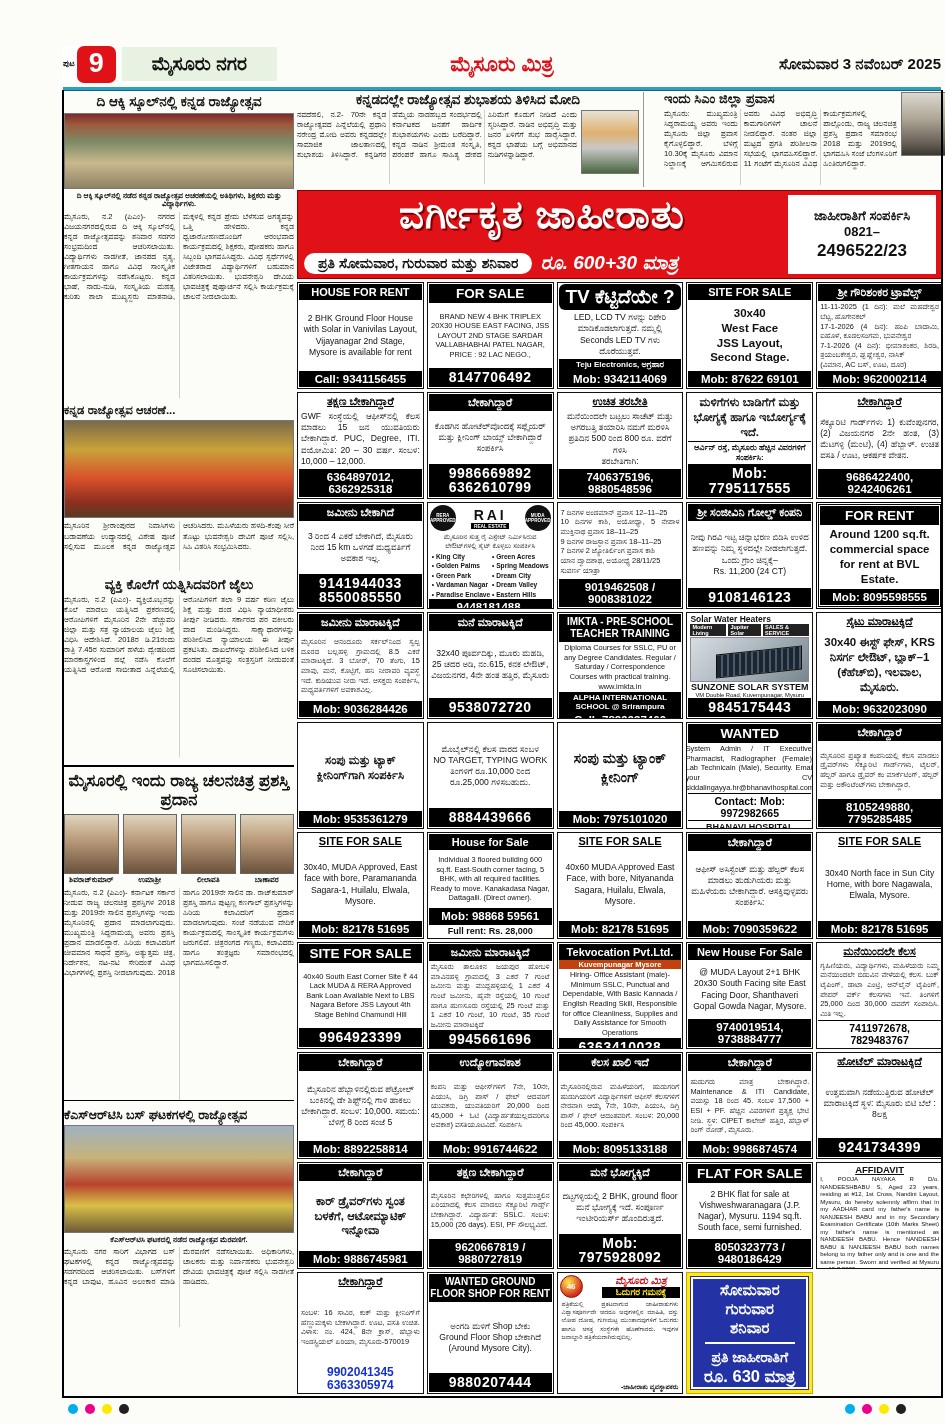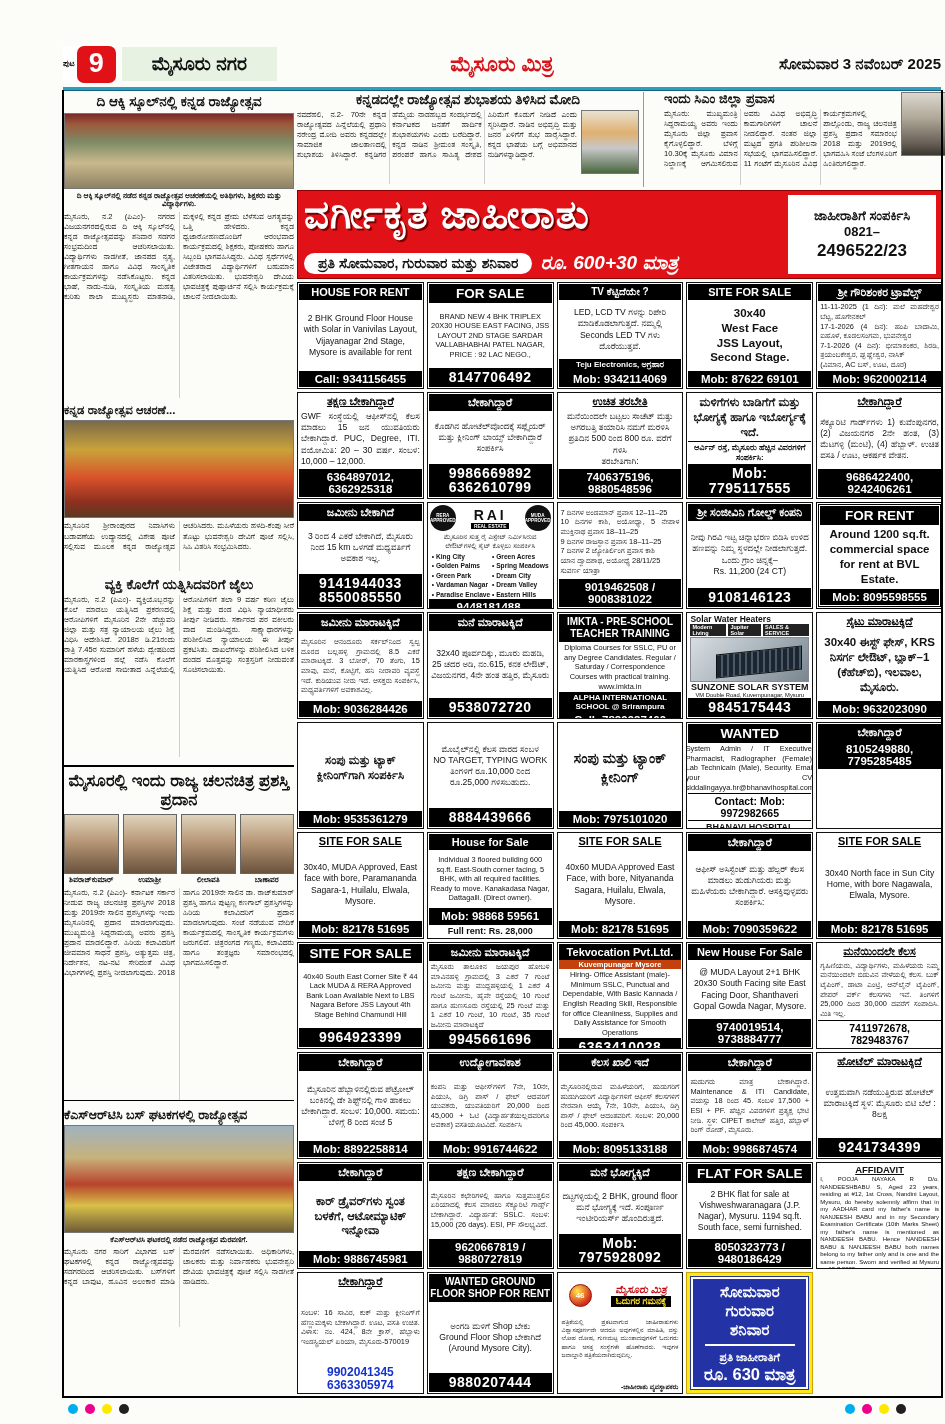--- a/index.html
+++ b/index.html
@@ -47,38 +47,38 @@
   .art-center{position:absolute;left:297px;top:92px;width:342px;height:95px;overflow:hidden;border-right:1px solid #999;padding-right:4px;}
   .art-center .headline{font-size:13.5px;margin-bottom:2px;}
   .art-flex{display:flex;gap:4px;}
   .art-flex .nbody{flex:1;column-count:3;column-gap:6px;}
   .art-center .photo,.art-right .photo{width:56px;height:62px;flex:0 0 auto;margin:0;}
   .art-right{position:absolute;left:664px;top:92px;width:295px;height:95px;overflow:hidden;}
   .art-right .headline{font-size:13px;text-align:left;margin-bottom:2px;}
   
   .banner{position:absolute;left:297px;top:190px;width:646px;height:89px;background:#e01217;border:1px solid #8c0000;display:flex;box-sizing:border-box;padding:4px 6px;}
   .banner-left{flex:1;display:flex;flex-direction:column;justify-content:space-between;}
-  .banner-title{color:#fff;font-weight:bold;font-size:39px;line-height:1;text-align:left;text-shadow:2px 2px 0 #7a0000;letter-spacing:1px;}
+  .banner-title{color:#fff;font-weight:bold;font-size:39px;line-height:1;text-align:center;text-shadow:2px 2px 0 #7a0000;letter-spacing:1px;}
   .banner-row{display:flex;align-items:center;gap:8px;margin-top:3px;}
   .banner-pill{background:#fff;color:#111;font-weight:bold;font-size:14px;border-radius:14px;padding:2px 14px;white-space:nowrap;}
   .banner-price{color:#fff;font-weight:bold;font-size:19px;white-space:nowrap;font-style:italic;}
   .banner-contact{width:148px;background:#fff;margin-left:8px;text-align:center;font-weight:bold;display:flex;flex-direction:column;justify-content:center;line-height:1.25;}
   .bc-label{font-size:13px;}
   .bc-ph1{font-size:13px;}
   .bc-ph2{font-size:17px;}
   
   .ads{position:absolute;left:297px;top:282px;width:646px;height:1112px;display:grid;
        grid-template-columns:repeat(5,1fr);grid-template-rows:repeat(9,107px) minmax(0,1fr);gap:3px;}
   .ad{border:1px solid #111;background:#fff;display:flex;flex-direction:column;overflow:hidden;padding:1px;box-sizing:border-box;}
   .ad.thick{border:3px double #000;}
   .ad-t{font-weight:bold;text-align:center;flex:0 0 auto;}
   .ad-t.bar{background:#000;color:#fff;font-size:11px;padding:2px 1px;}
   .ad-t.bar.big{font-size:13.5px;}
   .ad-t.bar.sm{font-size:10px;line-height:1.2;}
-  .ad-t.bar.tv{font-size:10px;}
+  .ad-t.bar.tv{font-size:19px;border-radius:6px;}
   .ad-t.plain{color:#000;font-size:11px;text-decoration:underline;padding:1px;}
   .ad-sub{font-size:7.5px;text-align:center;background:#c2410c;color:#fff;font-weight:bold;}
   .ad-b{flex:1 1 auto;display:flex;align-items:center;justify-content:center;font-size:8.6px;line-height:1.3;
         text-align:center;white-space:pre-line;padding:1px 2px;}
   .ad-b.small{font-size:7.4px;}
   .ad-b.just{text-align:justify;}
   .ad-b.big{font-size:11.5px;font-weight:bold;}
   .ad.xl .ad-b.big{font-size:14px;}
   .ad-x{font-size:8px;text-align:center;border-top:1px solid #000;font-weight:bold;padding:1px;flex:0 0 auto;}
   .ad-x.bar{background:#000;color:#fff;border:none;}
@@ -104,35 +104,35 @@
   .solar-img{flex:1;position:relative;background:linear-gradient(135deg,#d8dee2 0%,#aeb9c0 45%,#79868e 100%);border:1px solid #889;margin:1px 2px;}
   .solar-panel{position:absolute;right:6px;top:12px;width:72%;height:52%;
                background:repeating-linear-gradient(90deg,#1c2630 0 4px,#49596a 4px 6px);transform:skewY(-6deg);border:1px solid #111;}
   .solar-name{font-size:9px;font-weight:bold;text-align:center;line-height:1.05;}
   .solar-addr{font-size:5.8px;text-align:center;}
   
   .aff-t{text-align:center;font-weight:bold;text-decoration:underline;font-size:9.5px;}
   .aff-b{flex:1;font-size:6px;line-height:1.25;text-align:justify;padding:1px 2px;}
   .aff-sig{font-size:6.8px;font-weight:bold;text-align:right;padding:0 3px 1px;}
   
-  .ntc-head{display:flex;gap:19px;align-items:center;padding:10px;}
+  .ntc-head{display:flex;gap:19px;align-items:center;padding:1px;}
   .ntc-logo{width:21px;height:21px;border-radius:50%;background:radial-gradient(circle at 35% 30%,#ffe84a,#d42b1e 70%);
             border:1.5px solid #8c1507;color:#fff;font-size:8px;font-weight:bold;display:flex;align-items:center;justify-content:center;flex:0 0 auto;}
   .ntc-right{flex:1;}
   .ntc-brand{color:#c40b12;font-weight:bold;font-size:10.5px;font-style:italic;text-align:center;line-height:1.05;}
   .ntc-bar{background:#000;color:#ffe32a;font-weight:bold;font-size:9px;text-align:center;}
   .ntc-b{flex:1;font-size:6.3px;line-height:1.3;text-align:justify;padding:1px 3px;}
   .ntc-sig{font-size:6.6px;font-weight:bold;text-align:right;padding:0 3px 1px;}
   
   .ad.v-blue{background:#ffe81a;border:1px solid #caa500;padding:4px;}
   .bb{flex:1;background:#2333a5;border:2px solid #fff;outline:1px solid #2333a5;display:flex;flex-direction:column;
       align-items:center;justify-content:center;color:#fff;gap:1px;}
   .bb-l{font-weight:bold;font-size:15px;line-height:1.2;}
   .bb-hr{width:80%;height:2px;background:#fff;margin:4px 0;}
-  .bb-s{font-size:11px;font-weight:bold;}
+  .bb-s{font-size:14px;font-weight:bold;}
   .bb-p{font-size:16.5px;font-weight:bold;}
 </style>
 </head>
 <body>
 
 <div class="header">
   <div class="pgwrap">
     <span class="pg-label">ಪುಟ</span>
     <span class="pg-num">9</span>
   </div>
@@ -384,20 +384,21 @@
       <div class="ad-p bar">Mob: 7975101020</div>
     </div>
     <div class="ad">
       <div class="ad-t bar big">WANTED</div>
       <div class="ad-b small just">System Admin / IT Executive, Pharmacist, Radiographer (Female), Lab Technicain (Male), Security. Email your CV: siddalingayya.hr@bhanavihospital.com</div>
       <div class="ad-p plain">Contact: Mob: 9972982665</div>
       <div class="ad-x2">BHANAVI HOSPITAL</div>
     </div>
     <div class="ad">
       <div class="ad-t bar">ಬೇಕಾಗಿದ್ದಾರೆ</div>
+      <div class="ad-b small just">ಮೈಸೂರಿನ ಪ್ರಖ್ಯಾತ ಕಂಪನಿಯಲ್ಲಿ ಕೆಲಸ ಮಾಡಲು ಡ್ರೈವರ್‌ಗಳು ಸೆಕ್ಯೂರಿಟಿ ಗಾರ್ಡ್‌ಗಳು, ಟೈಲರ್, ಹೆಲ್ಪರ್ ಹಾಗೂ ಡ್ರೈವರ್ ಕಂ ಮಾರ್ಕೆಟಿಂಗ್, ಹೆಲ್ಪರ್ ಮತ್ತು ಅಕೌಂಟೆಂಟ್‌ಗಳು ಬೇಕಾಗಿದ್ದಾರೆ.</div>
       <div class="ad-p bar">8105249880, 7795285485</div>
     </div>
     <div class="ad">
       <div class="ad-t plain">SITE FOR SALE</div>
       <div class="ad-b">30x40, MUDA Approved, East face with bore, Paramananda Sagara-1, Huilalu, Elwala, Mysore.</div>
       <div class="ad-p bar">Mob: 82178 51695</div>
     </div>
     <div class="ad">
       <div class="ad-t bar">House for Sale</div>
       <div class="ad-b small">Individual 3 floored building 600 sq.ft. East-South corner facing, 5 BHK, with all required facilities. Ready to move. Kanakadasa Nagar, Dattagalli. (Direct owner).</div>

